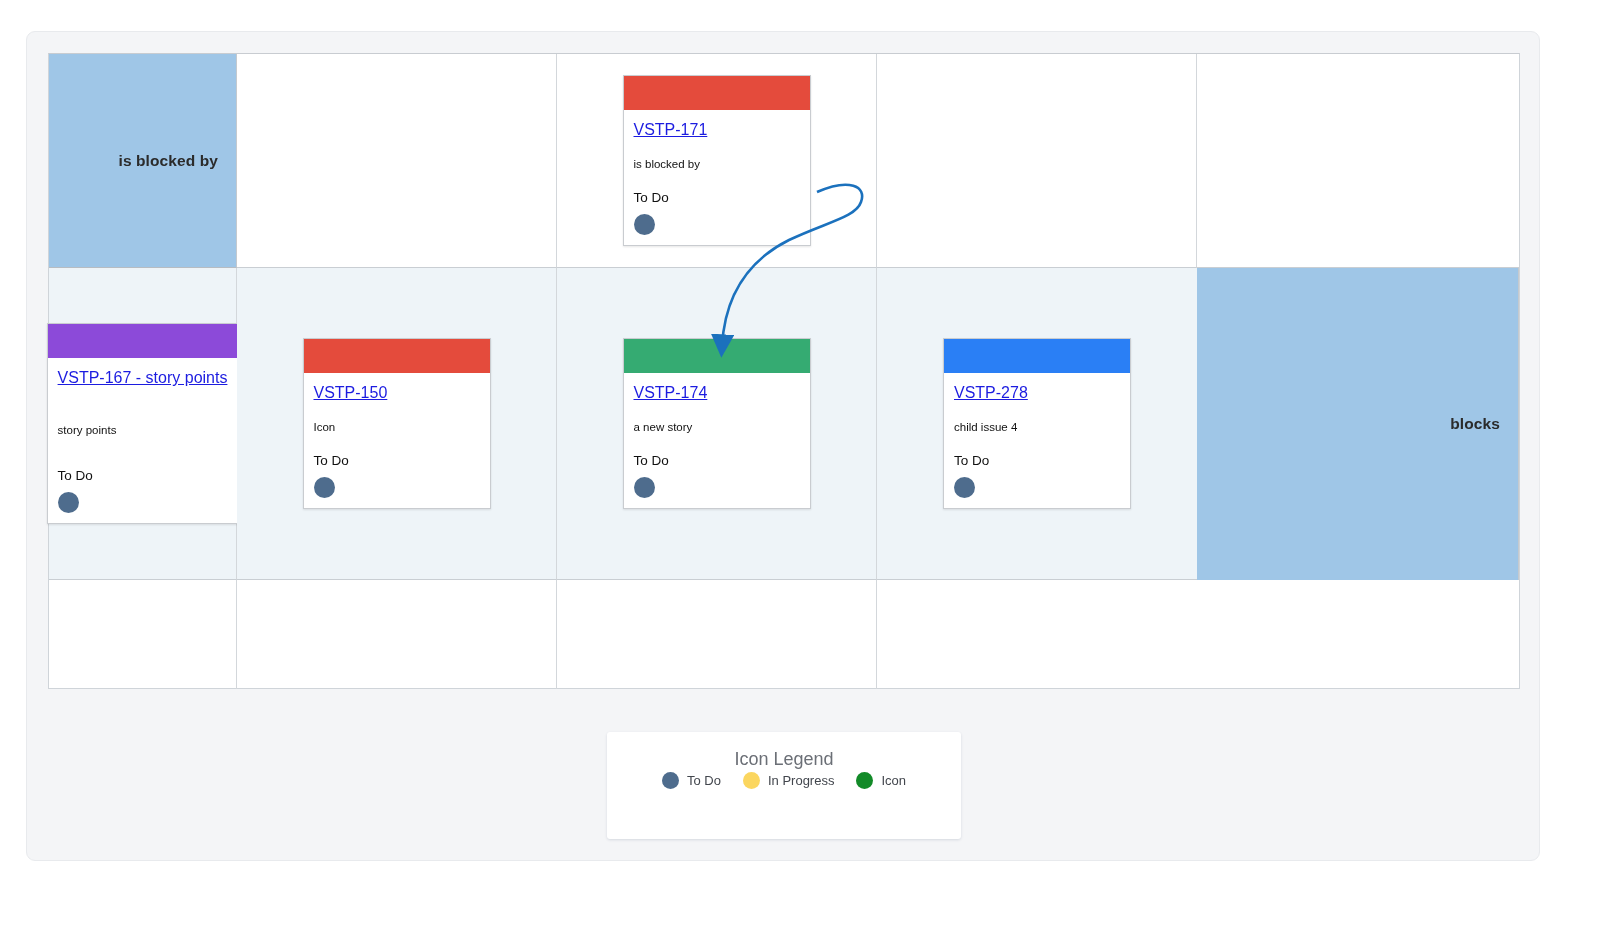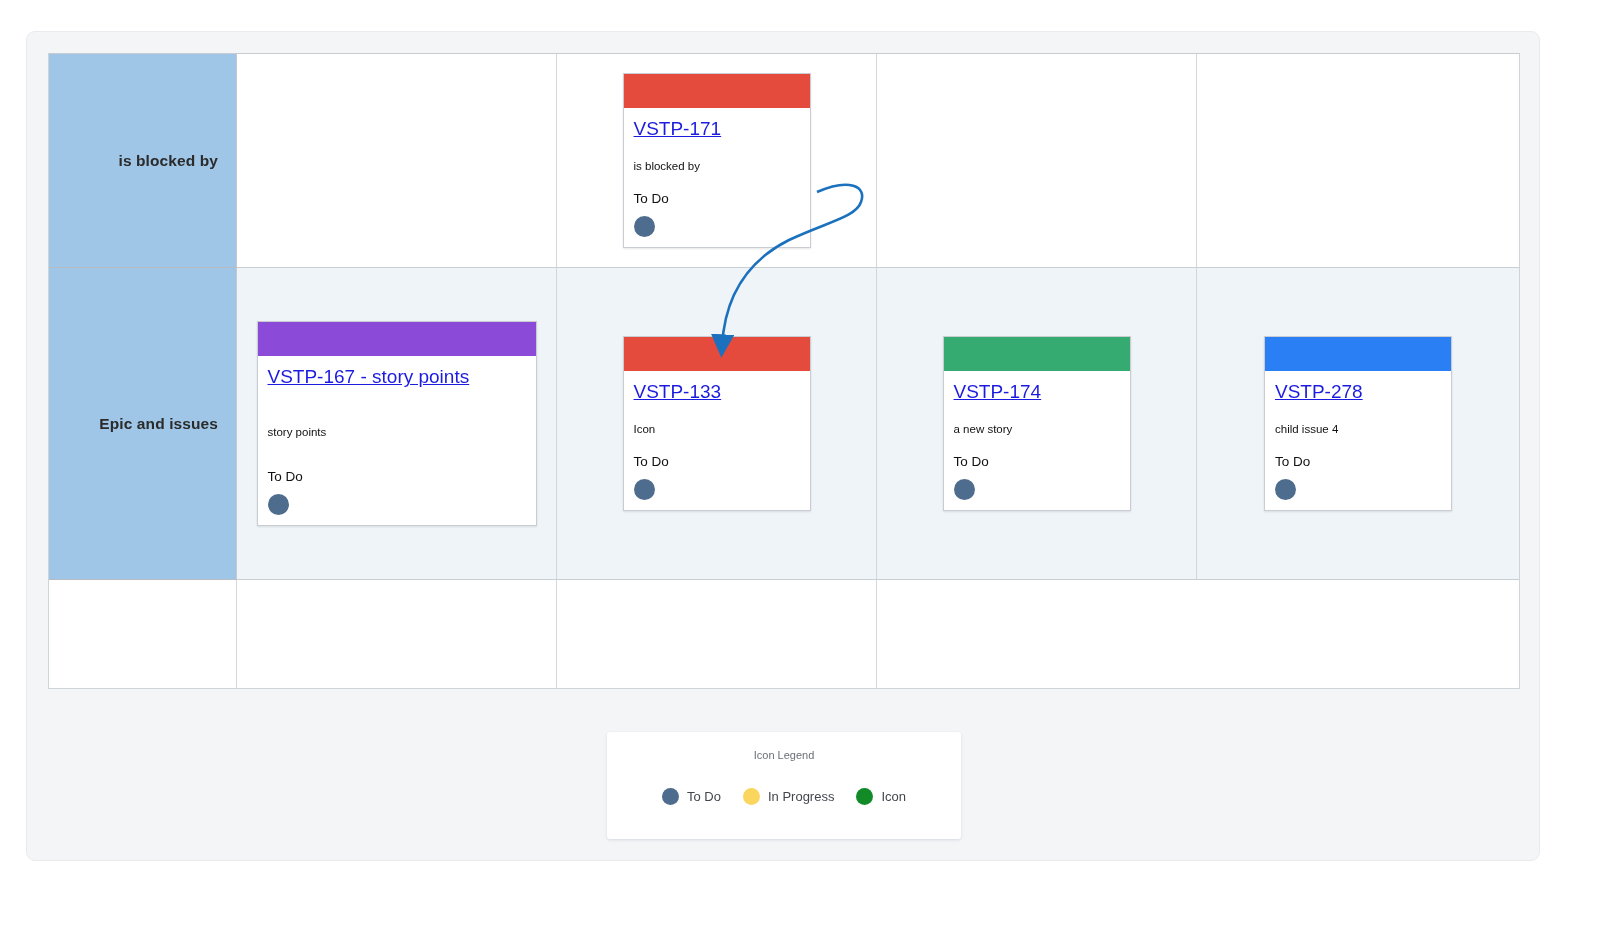--- a/index.html
+++ b/index.html
@@ -84,21 +84,21 @@
     height: 34px;
     width: 100%;
     flex: none;
   }
   .card-body {
     padding: 10px 10px 10px 10px;
     display: flex;
     flex-direction: column;
   }
   .card-key {
-    font-size: 19px;
+    font-size: 16px;
     color: #1c1ce0;
     text-decoration: underline;
     cursor: pointer;
     line-height: 1.2;
     margin-bottom: 18px;
     white-space: nowrap;
   }
   .card.tall .card-key { margin-bottom: 36px; }
   .card-summary {
     font-size: 11.5px;
@@ -135,23 +135,23 @@
     width: 354px; height: 107px;
     background: #ffffff;
     border-radius: 3px;
     box-shadow: 0 1px 3px rgba(9,30,66,.13);
     display: flex;
     flex-direction: column;
     align-items: center;
     padding-top: 17px;
   }
   .legend-title {
-    font-size: 11px;
+    font-size: 18px;
     color: #6b6f76;
-    margin-bottom: 27px;
+    margin-bottom: 2px;
   }
   .legend-items {
     display: flex;
     align-items: center;
     gap: 22px;
   }
   .legend-item {
     display: flex;
     align-items: center;
     gap: 8px;
@@ -183,39 +183,36 @@
             <a class="card-key" href="#">VSTP-171</a>
             <div class="card-summary">is blocked by</div>
             <div class="card-status">To Do</div>
             <span class="status-dot" style="background-color: rgb(78, 108, 141);"></span>
           </div>
         </div>
       </div>
       <div class="cell"></div>
       <div class="cell lastcol"></div>
 
-      <div class="row-label">
-        <span>Epic and issues</span>
-      </div>
       <div class="cell tinted">
         <div class="card tall">
           <div class="card-head" style="background-color: rgb(140, 74, 217);"></div>
           <div class="card-body">
             <a class="card-key" href="#">VSTP-167 - story points</a>
             <div class="card-summary">story points</div>
             <div class="card-status">To Do</div>
             <span class="status-dot" style="background-color: rgb(78, 108, 141);"></span>
           </div>
         </div>
       </div>
       <div class="cell tinted">
         <div class="card">
           <div class="card-head" style="background-color: rgb(228, 75, 60);"></div>
           <div class="card-body">
-            <a class="card-key" href="#">VSTP-133</a>
+            <a class="card-key" href="#">VSTP-150</a>
             <div class="card-summary">Icon</div>
             <div class="card-status">To Do</div>
             <span class="status-dot" style="background-color: rgb(78, 108, 141);"></span>
           </div>
         </div>
       </div>
       <div class="cell tinted">
         <div class="card">
           <div class="card-head" style="background-color: rgb(53, 171, 114);"></div>
           <div class="card-body">
@@ -231,20 +228,23 @@
           <div class="card-head" style="background-color: rgb(42, 127, 245);"></div>
           <div class="card-body">
             <a class="card-key" href="#">VSTP-278</a>
             <div class="card-summary">child issue 4</div>
             <div class="card-status">To Do</div>
             <span class="status-dot" style="background-color: rgb(78, 108, 141);"></span>
           </div>
         </div>
       </div>
 
+      <div class="row-label last">
+        <span>blocks</span>
+      </div>
       <div class="cell lastrow"></div>
       <div class="cell lastrow"></div>
       <div class="cell lastrow"></div>
       <div class="cell lastrow lastcol"></div>
 
       <svg class="connector" viewBox="0 0 1472 636">
         <defs>
           <marker id="arrowhead" markerWidth="9" markerHeight="9" refX="4.5" refY="4.5" orient="auto" markerUnits="strokeWidth">
             <path d="M0,0 L9,4.5 L0,9 z" fill="#1b71bd"></path>
           </marker>

